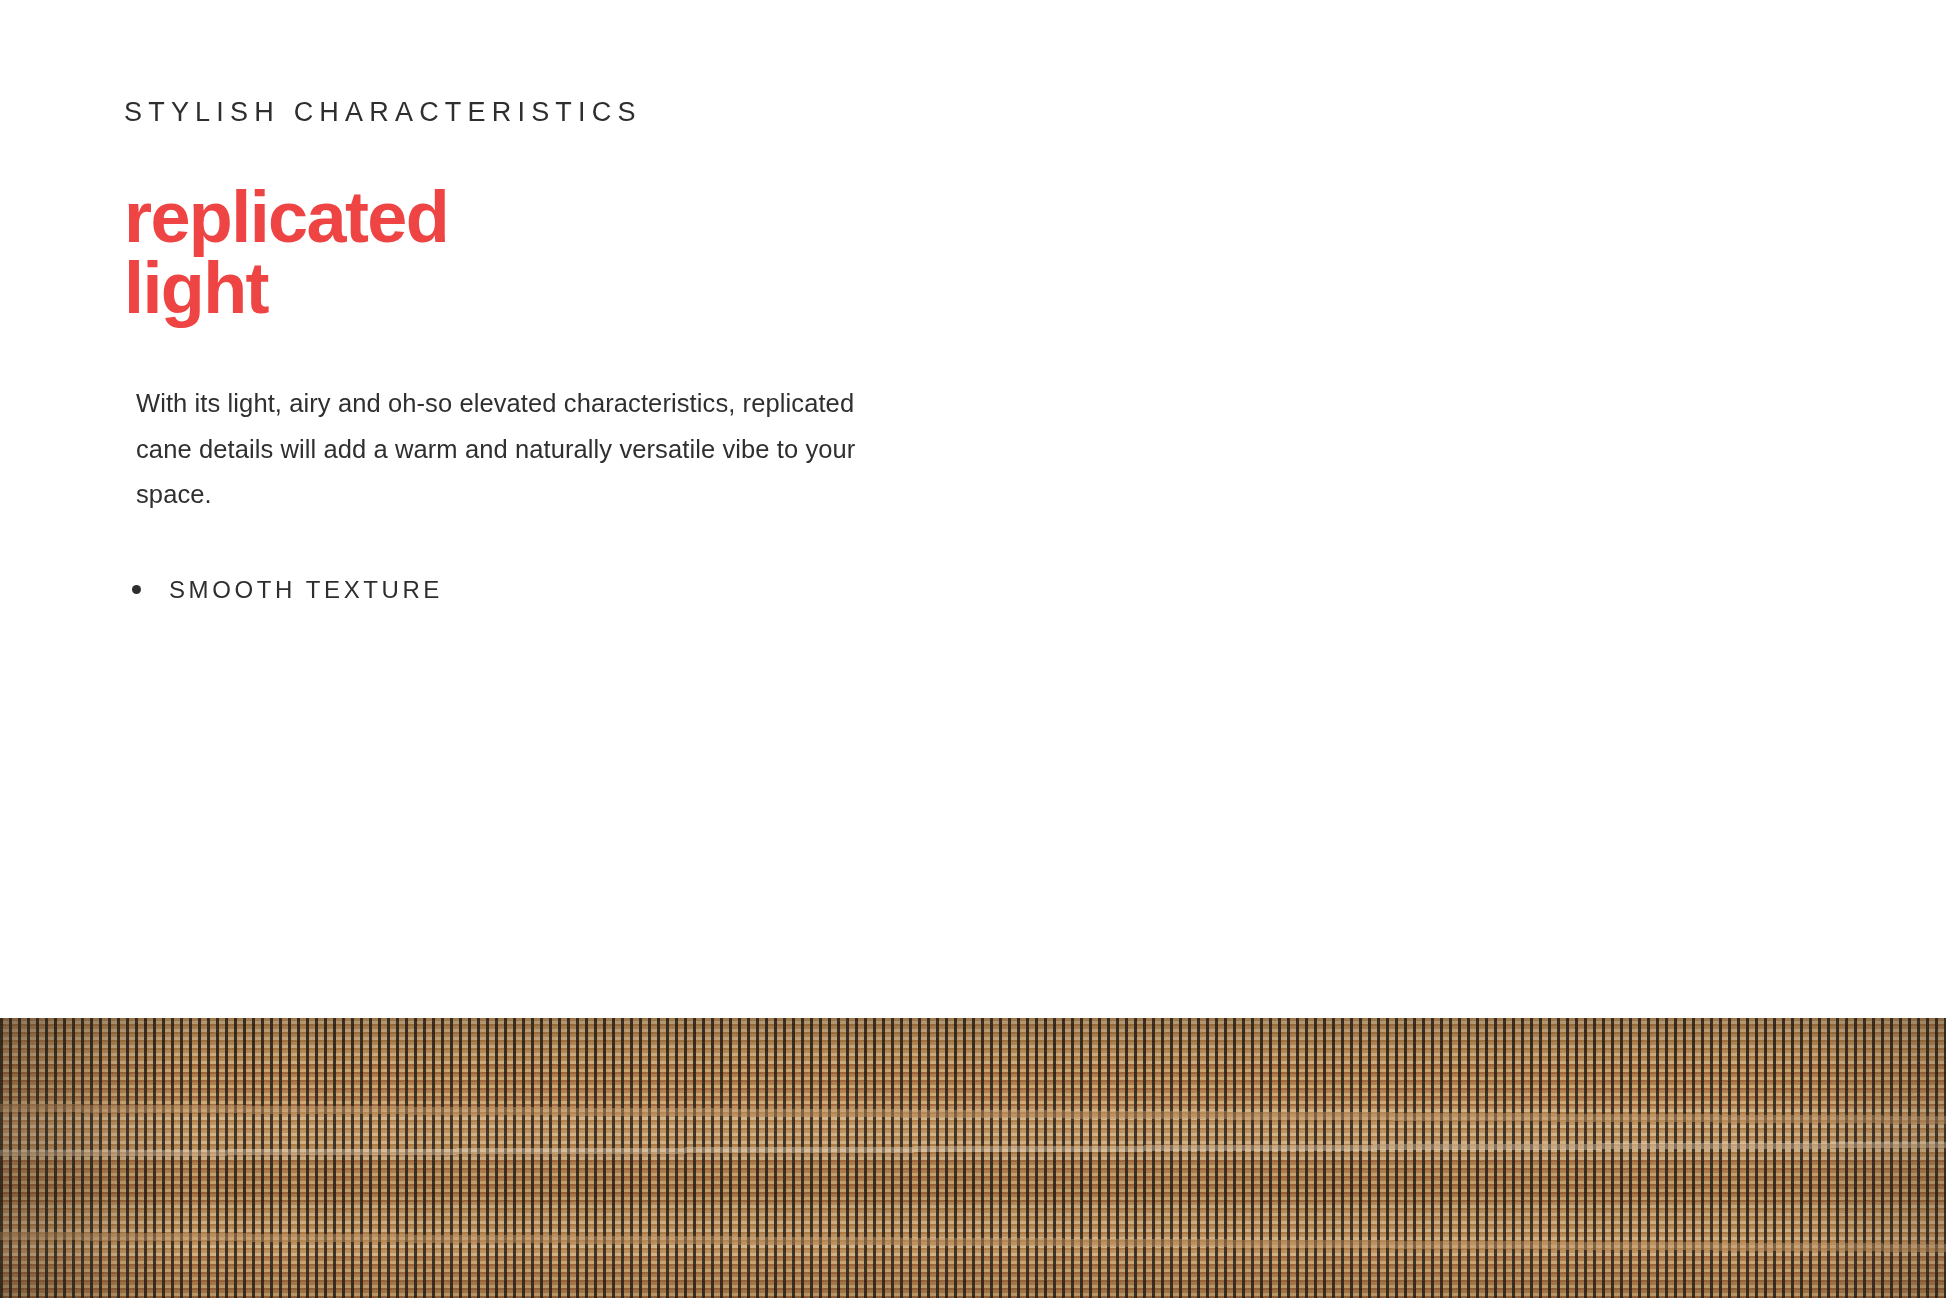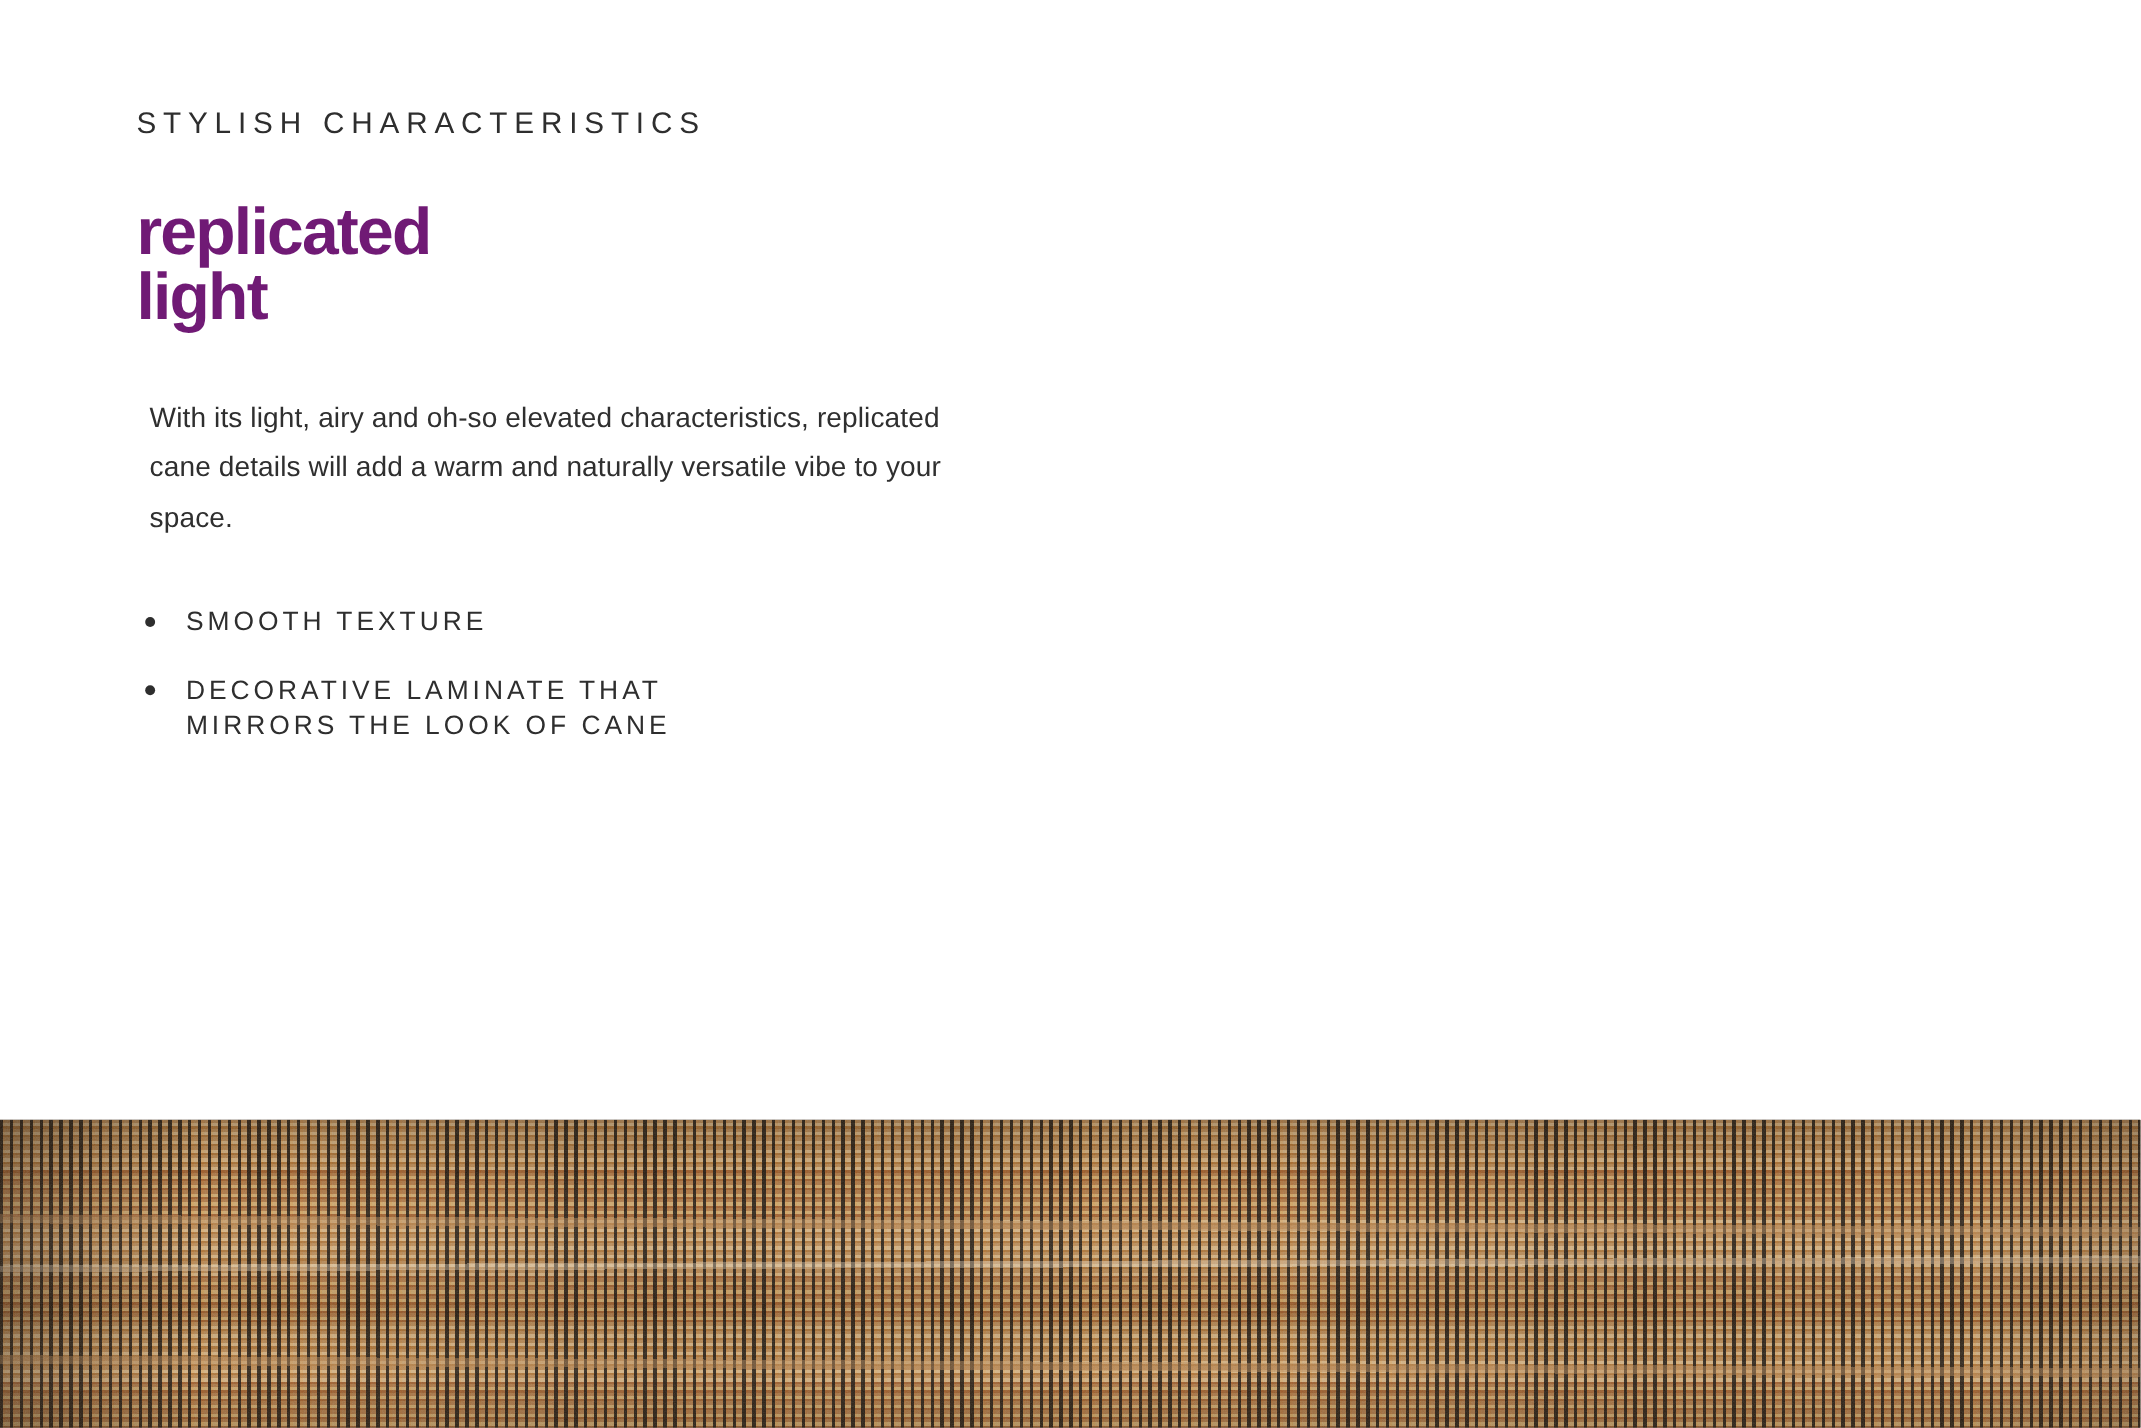--- a/index.html
+++ b/index.html
@@ -42,25 +42,25 @@
   .eyebrow {
     font-size: 27px;
     letter-spacing: 6.2px;
     font-weight: 400;
     color: #2e2e2e;
     line-height: 1.2;
     margin: 0 0 54px 0;
     text-transform: uppercase;
   }
   .headline {
-    font-size: 60px;
+    font-size: 72px;
     line-height: 0.98;
     font-weight: 700;
     letter-spacing: -1.6px;
-    color: #701a75;
+    color: #ef4444;
     margin: 0 0 58px 0;
     max-width: 620px;
   }
   .headline .line { display: block; }
   .body-copy {
     font-size: 25.5px;
     line-height: 1.78;
     font-weight: 400;
     color: #2f2f2f;
     letter-spacing: 0.1px;
@@ -200,25 +200,20 @@
         <span class="line">light</span>
       </h1>
 
       <p class="body-copy">With its light, airy and oh-so elevated characteristics, replicated cane details will add a warm and naturally versatile vibe to your space.</p>
 
       <ul class="features">
         <li>
           <span class="bullet"></span>
           <span class="feature-line">SMOOTH TEXTURE</span>
         </li>
-        <li>
-          <span class="bullet"></span>
-          <span class="feature-line">DECORATIVE LAMINATE THAT</span>
-          <span class="feature-line">MIRRORS THE LOOK OF CANE</span>
-        </li>
       </ul>
 
     </div>
   </div>
 
   <div class="image-panel">
     <div class="weave"></div>
     <div class="slubs"></div>
     <div class="shade"></div>
     <svg class="grain" xmlns="http://www.w3.org/2000/svg" width="100%" height="100%" preserveAspectRatio="none">

